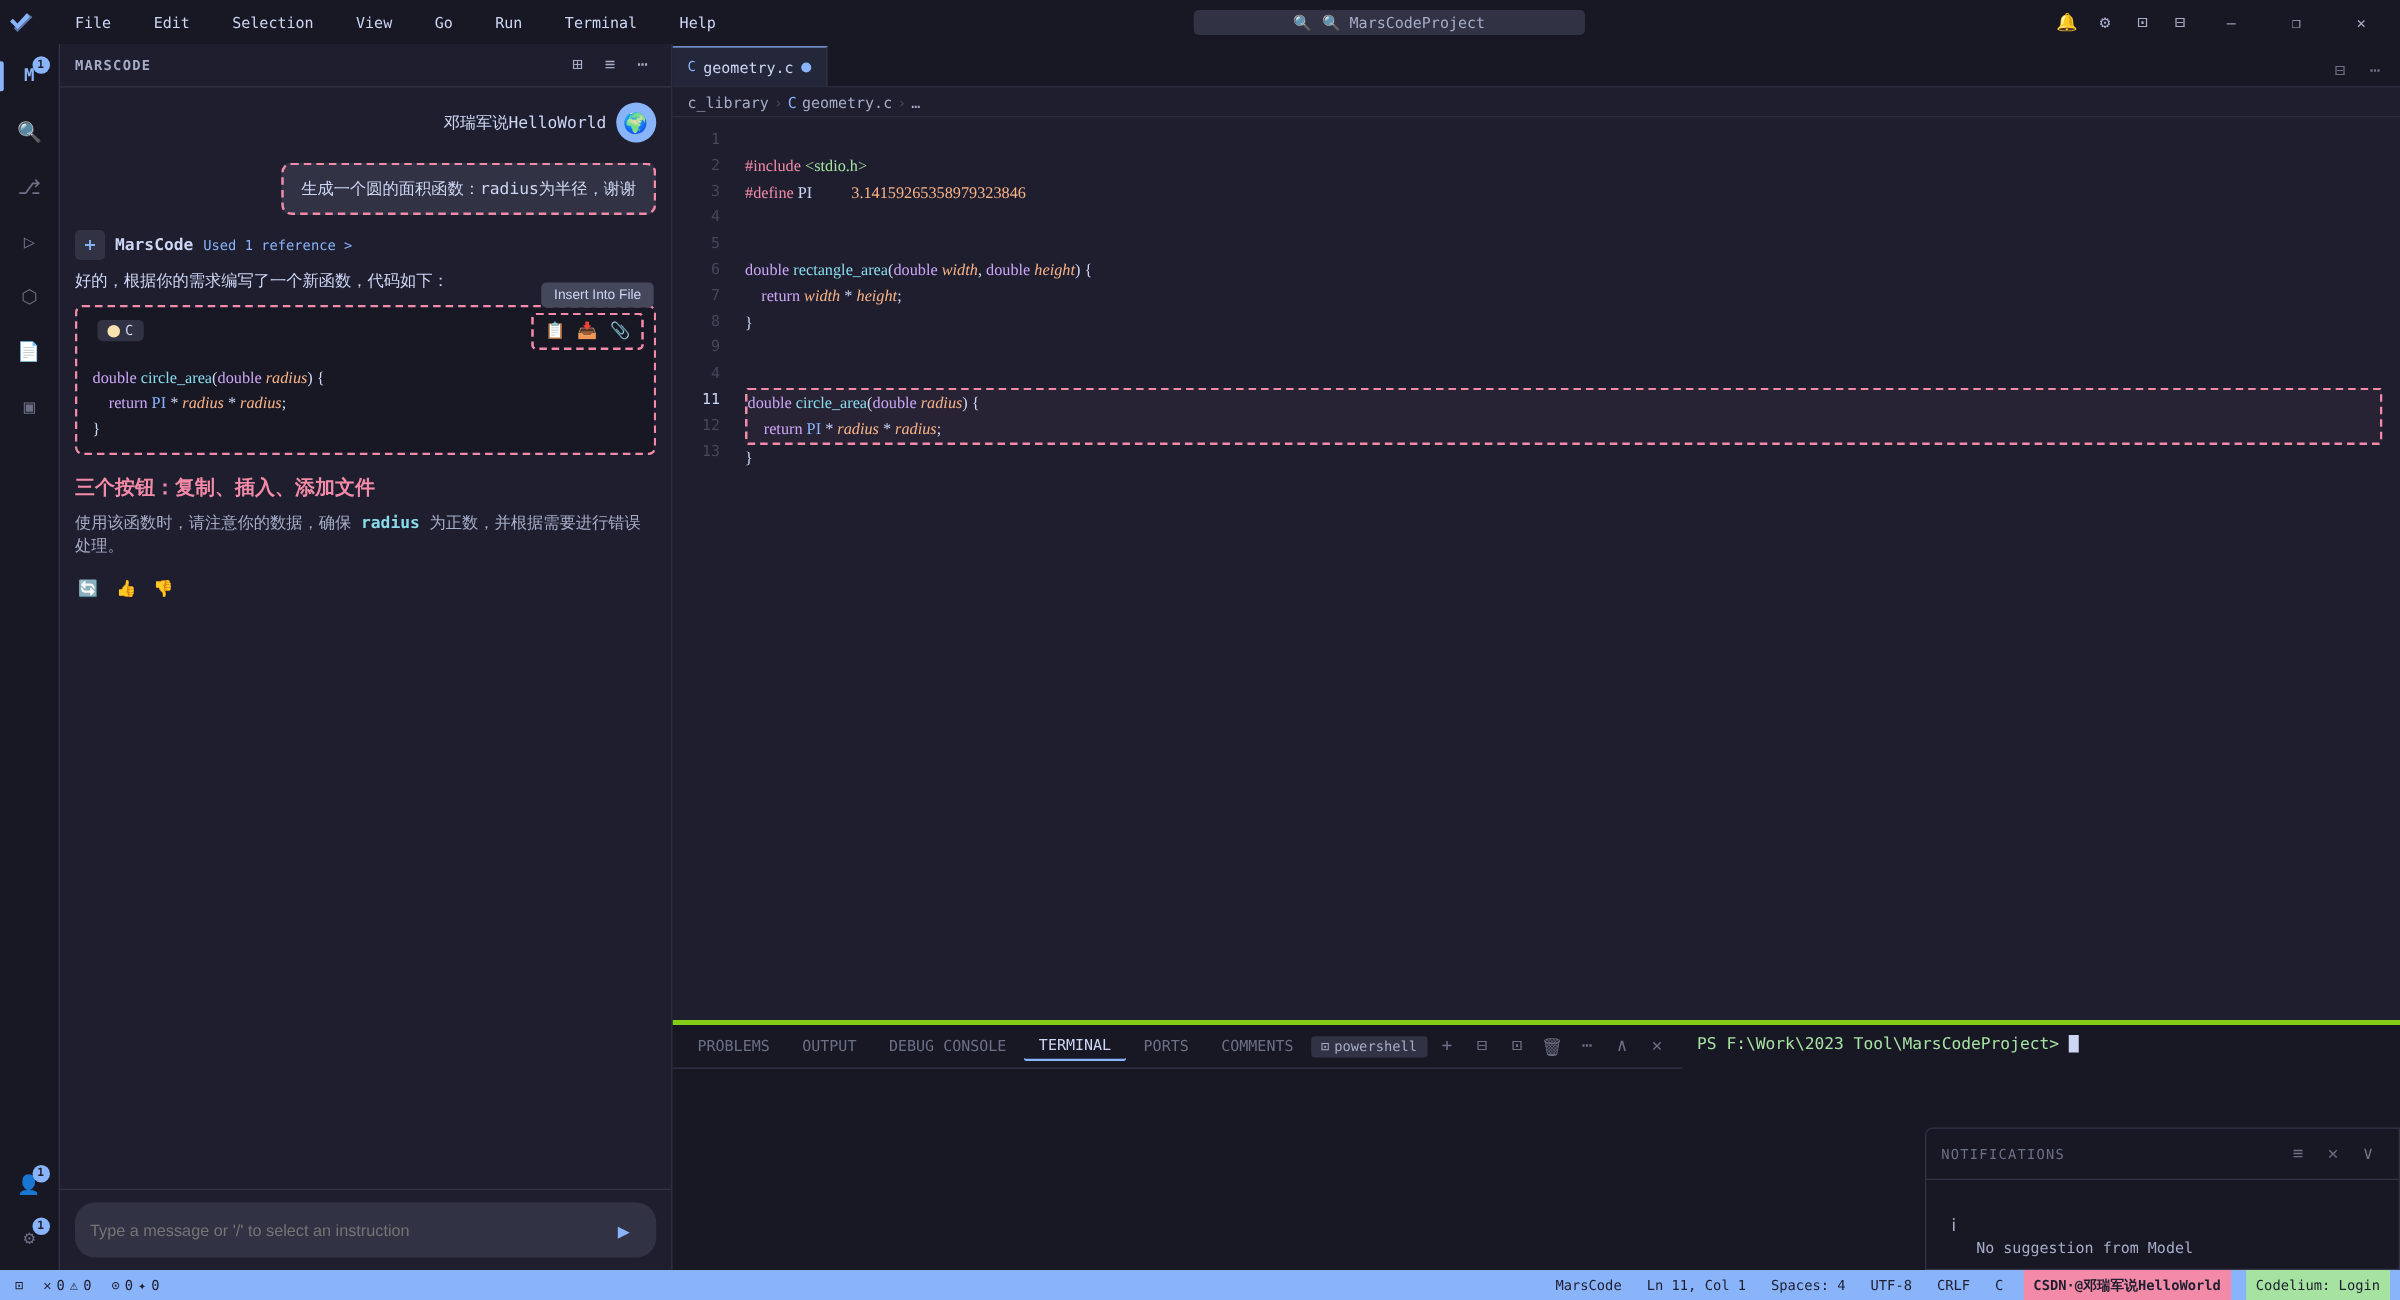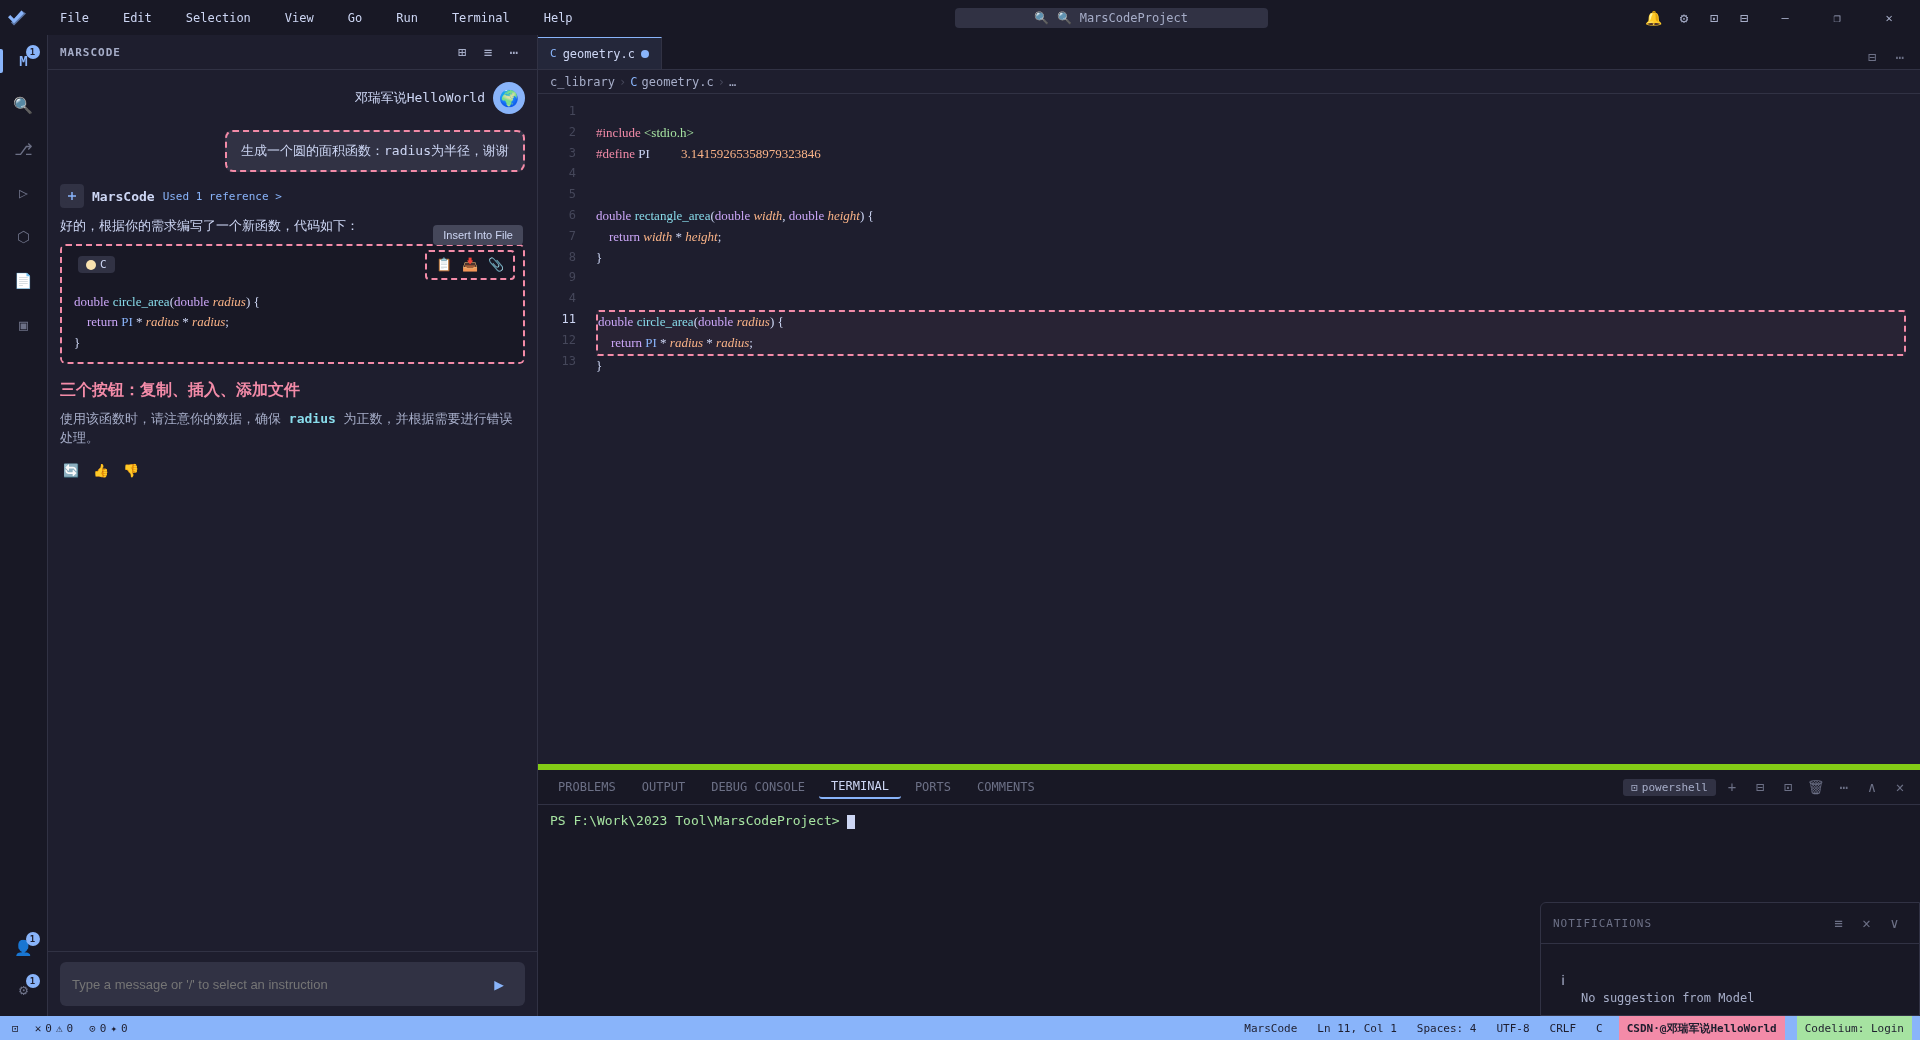--- a/index.html
+++ b/index.html
@@ -350,21 +350,21 @@
     
     .chat-input-area {
       padding: 10px 12px;
       border-top: 1px solid #313244;
       flex-shrink: 0;
     }
     .chat-input-wrapper {
       display: flex;
       align-items: center;
       background: #313244;
-      border-radius: 6px;
+      border-radius: 16px;
       padding: 8px 12px;
       gap: 8px;
     }
     .chat-input {
       flex: 1;
       background: transparent;
       border: none;
       outline: none;
       color: #a6adc8;
       font-size: 13px;
@@ -496,25 +496,25 @@
     .kw { color: #cba6f7; }
     .fn { color: #89dceb; }
     .it { font-style: italic; }
     .pm { color: #fab387; font-style: italic; }
     .st { color: #a6e3a1; }
     .nm { color: #fab387; margin-left: 28px; }
     .pp { color: #f38ba8; }
 
     
     .terminal-panel {
-      height: 252px;
+      height: 200px;
       background: #181825;
-      border-top: 6px solid #84cc16;
-      display: flex;
-      flex-direction: column;
+      border-top: 4px solid #84cc16;
+      display: flex;
+      flex-direction: row;
       flex-shrink: 0;
     }
     .terminal-tabs {
       height: 35px;
       display: flex;
       align-items: center;
       border-bottom: 1px solid #313244;
       padding: 0 8px;
       gap: 2px;
     }

